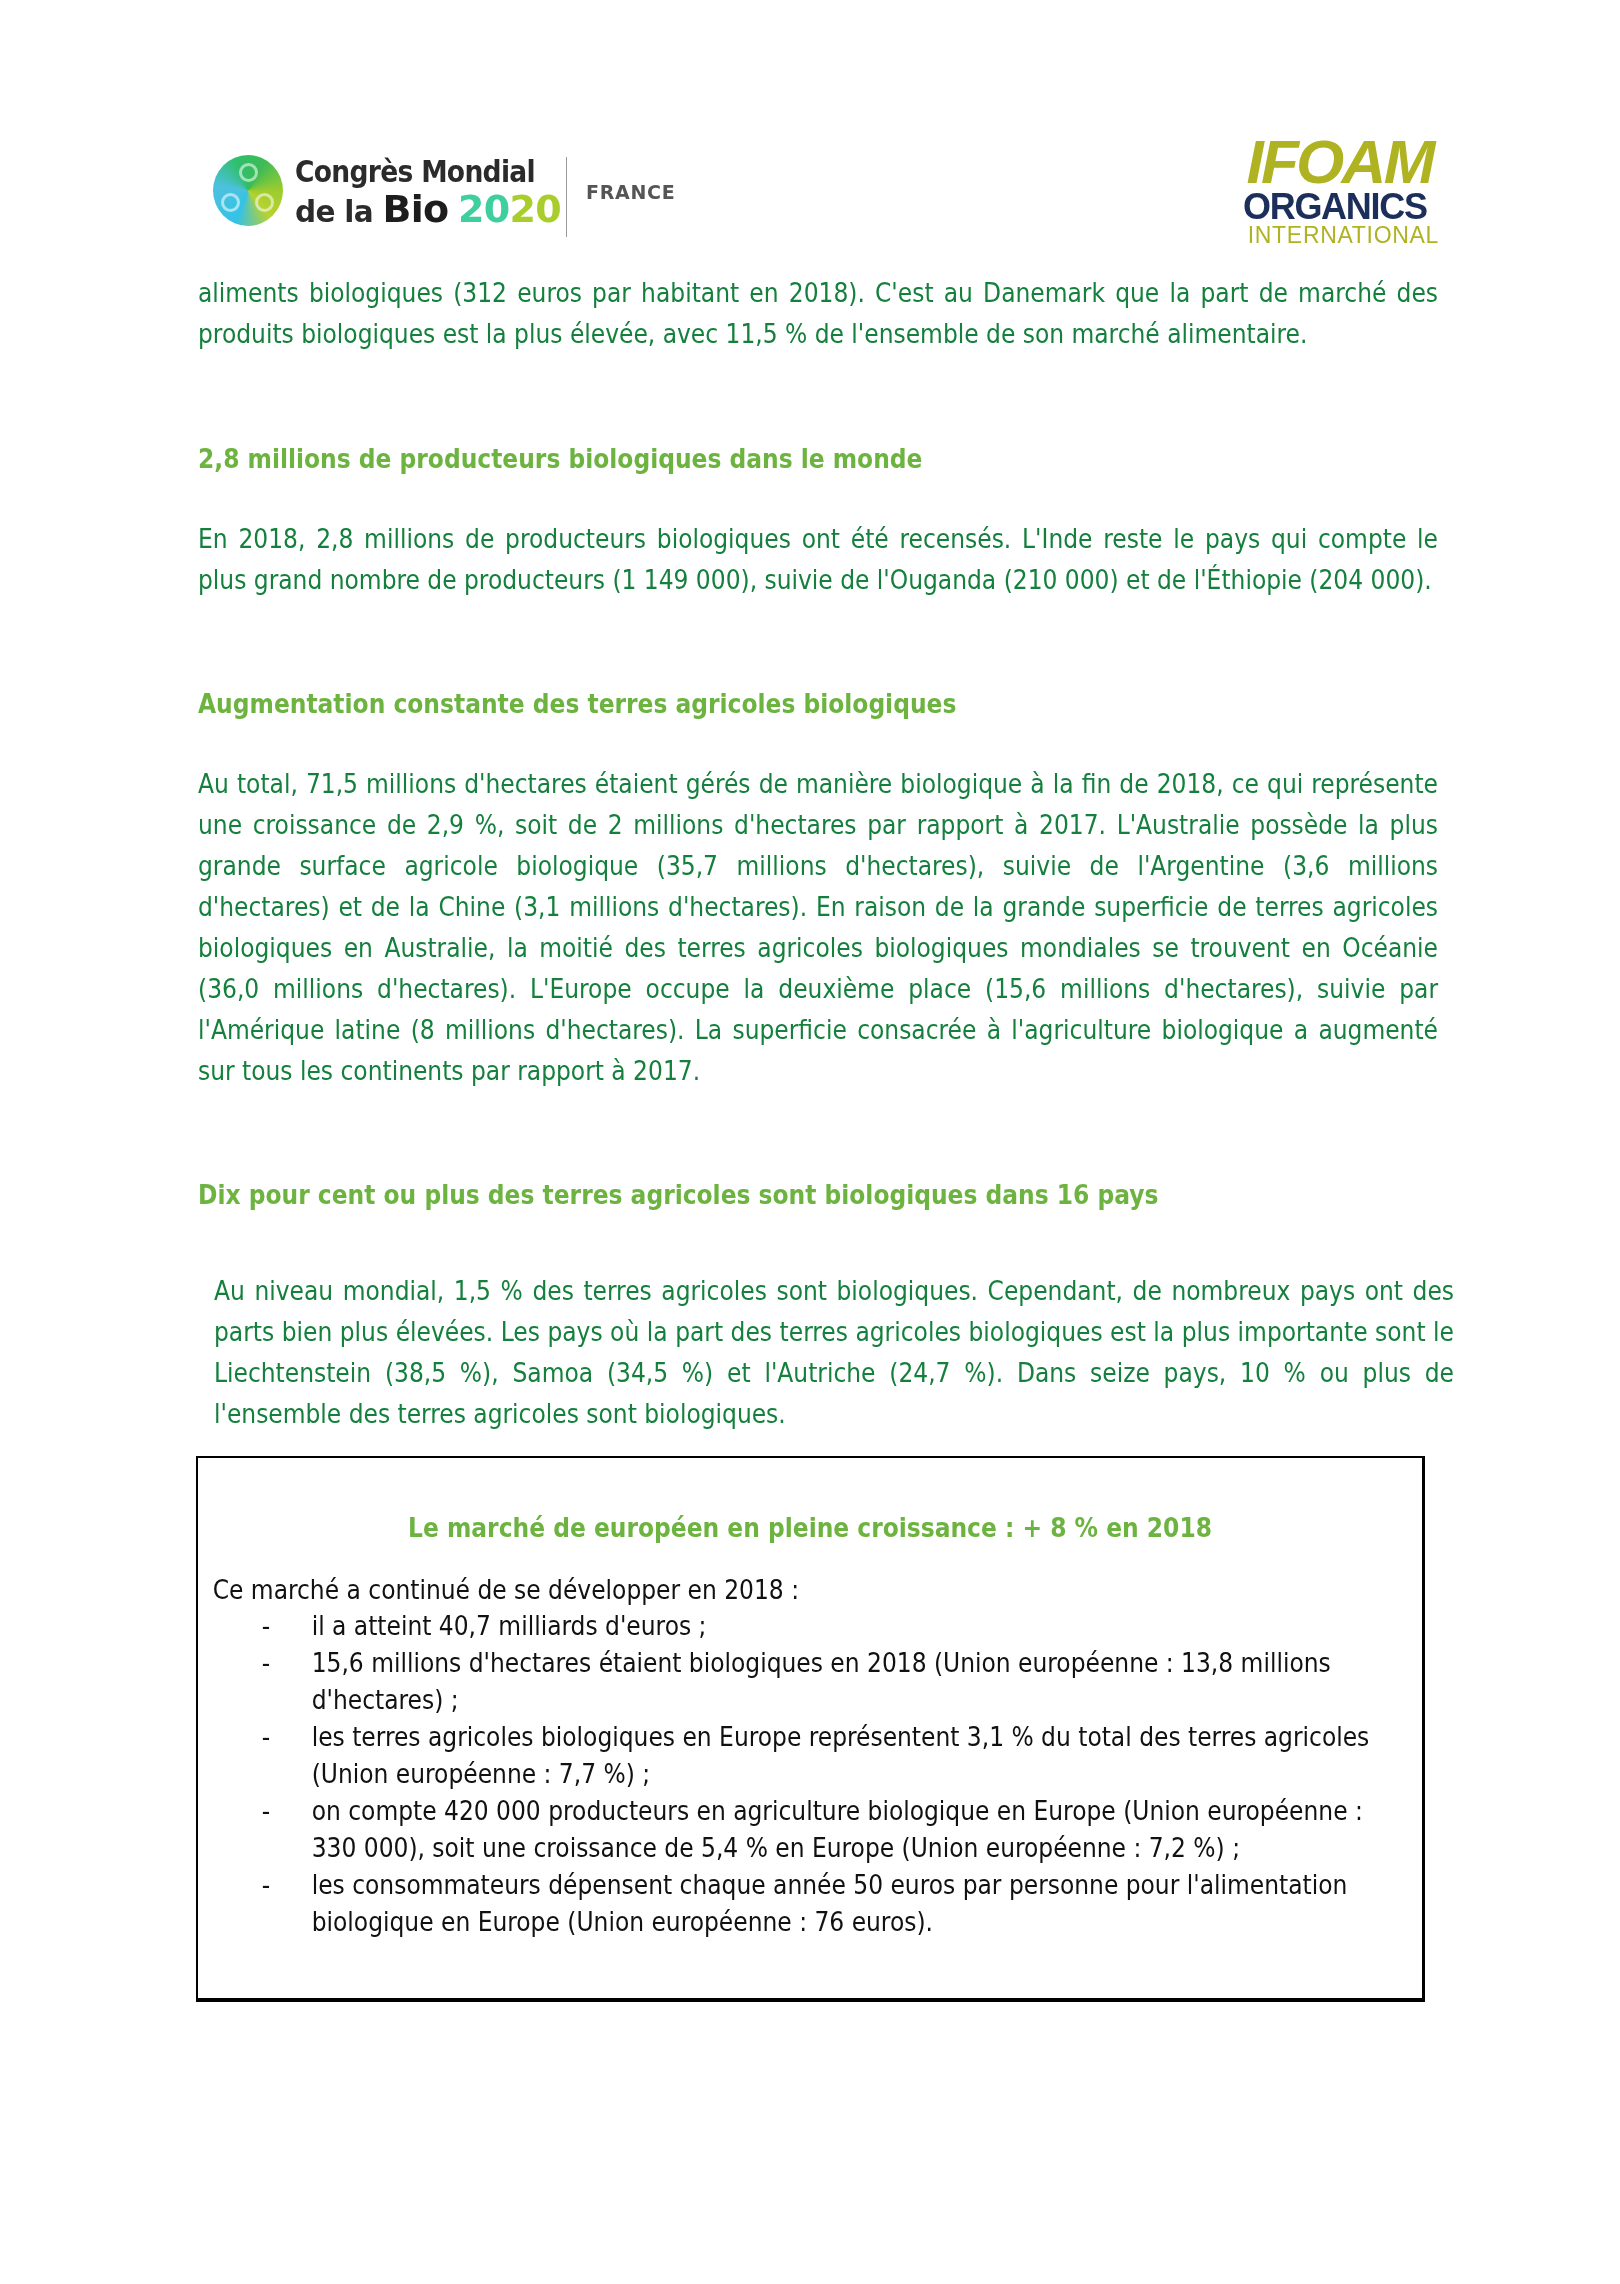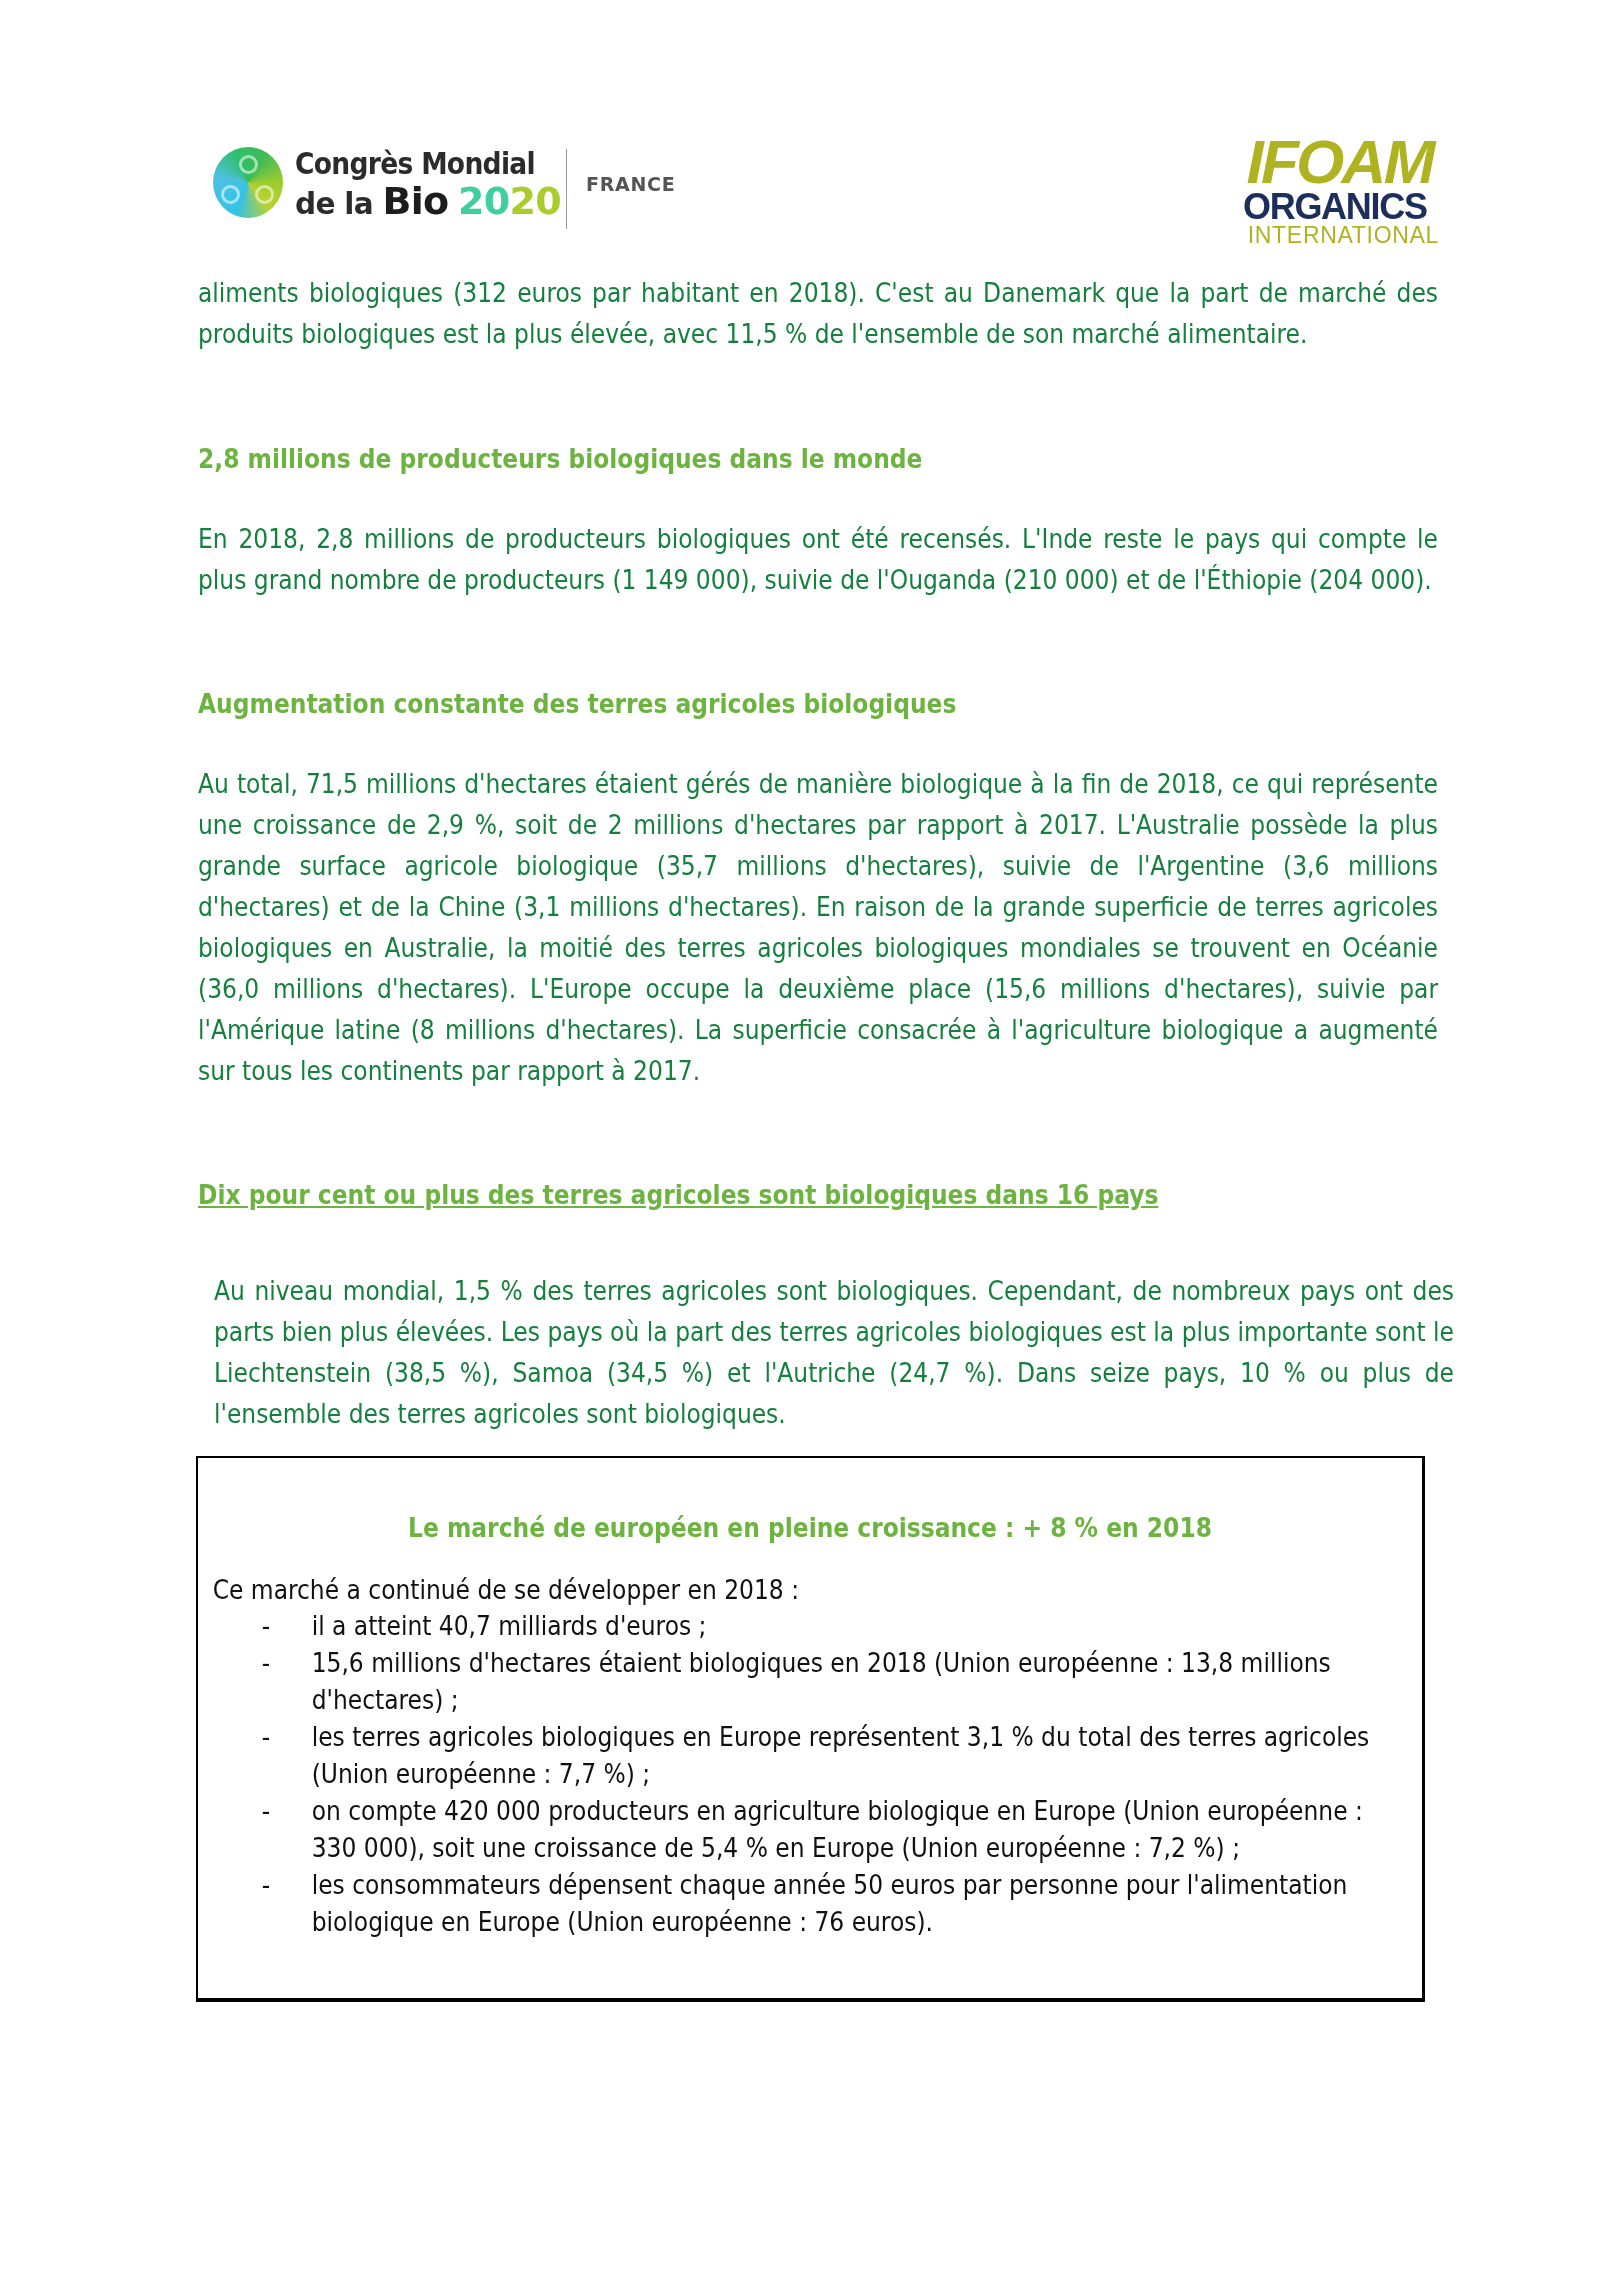--- a/index.html
+++ b/index.html
@@ -1,19 +1,19 @@
 <!DOCTYPE html>
 <html style="font-size:10.7px"><head>
 <meta charset="utf-8">
 <style>
   html, body { margin:0; padding:0; background:#ffffff; }
   body { width:1621px; height:2284px; position:relative; overflow:hidden;
          font-family:"DejaVu Sans", sans-serif; color:#111111; }
   .abs { position:absolute; }
-  .logo-left { left:201px; top:136px; width:483px; height:101px;text-align:center; }
+  .logo-left { left:201px; top:144px; width:483px; height:101px;text-align:center; }
   .triskel { position:absolute; left:12px; top:11.4px; width:70px; height:71px; border-radius:50%;
      background: conic-gradient(from 200deg, #33c3e6 0deg, #4cc1dd 80deg, #2fbf6a 140deg, #3dbb56 190deg, #9ccc2f 250deg, #b9d230 300deg, #36c1e4 360deg); }
   .triskel .sw { position:absolute; width:19px; height:19px; border-radius:50%;
      border:3.4px solid rgba(255,255,255,0.55); box-sizing:border-box; }
   .cm-line1 { position:absolute; left:94px; top:10.7px; font-family:"DejaVu Sans Condensed","DejaVu Sans", sans-serif;
      font-size:29.5px; font-weight:bold; color:#2b2b2b; letter-spacing:-0.7px; white-space:nowrap; }
   .cm-line2 { position:absolute; left:94px; top:43px; font-size:29.5px; font-weight:bold; color:#2b2b2b; letter-spacing:-0.7px; white-space:nowrap; }
   .cm-line2 .bio { font-size:38px; color:#1d1d1d; }
   .cm-line2 .y1 { color:#3fcf9f; font-size:38px; }
   .cm-line2 .y2 { color:#a9cd2c; font-size:38px; }
@@ -63,21 +63,21 @@
 </div>
 
 <p class="p" style="top:273px;margin:0;">aliments biologiques (312 euros par habitant en 2018). C'est au Danemark que la part de marché des produits biologiques est la plus élevée, avec 11,5 % de l'ensemble de son marché alimentaire.</p>
 
 <h2 class="h" style="top:442px;margin:0;">2,8 millions de producteurs biologiques dans le monde</h2>
 <p class="p" style="top:519px;margin:0;">En 2018, 2,8 millions de producteurs biologiques ont été recensés. L'Inde reste le pays qui compte le plus grand nombre de producteurs (1 149 000), suivie de l'Ouganda (210 000) et de l'Éthiopie (204 000).</p>
 
 <h2 class="h" style="top:687px;margin:0;">Augmentation constante des terres agricoles biologiques</h2>
 <p class="p" style="top:764px;margin:0;">Au total, 71,5 millions d'hectares étaient gérés de manière biologique à la fin de 2018, ce qui représente une croissance de 2,9 %, soit de 2 millions d'hectares par rapport à 2017. L'Australie possède la plus grande surface agricole biologique (35,7 millions d'hectares), suivie de l'Argentine (3,6 millions d'hectares) et de la Chine (3,1 millions d'hectares). En raison de la grande superficie de terres agricoles biologiques en Australie, la moitié des terres agricoles biologiques mondiales se trouvent en Océanie (36,0 millions d'hectares). L'Europe occupe la deuxième place (15,6 millions d'hectares), suivie par l'Amérique latine (8 millions d'hectares). La superficie consacrée à l'agriculture biologique a augmenté sur tous les continents par rapport à 2017.</p>
 
-<h2 class="h" style="top:1178px;margin:0;text-decoration:underline;">Dix pour cent ou plus des terres agricoles sont biologiques dans 16 pays</h2>
+<h2 class="h" style="top:1178px;margin:0;">Dix pour cent ou plus des terres agricoles sont biologiques dans 16 pays</h2>
 <p class="p" style="top:1255px;margin:16px;">Au niveau mondial, 1,5 % des terres agricoles sont biologiques. Cependant, de nombreux pays ont des parts bien plus élevées. Les pays où la part des terres agricoles biologiques est la plus importante sont le Liechtenstein (38,5 %), Samoa (34,5 %) et l'Autriche (24,7 %). Dans seize pays, 10 % ou plus de l'ensemble des terres agricoles sont biologiques.</p>
 
 <div class="box">
   <div class="box-title" style="top:55px;">Le marché de européen en pleine croissance : + 8 % en 2018</div>
   <div class="box-intro">Ce marché a continué de se développer en 2018 :</div>
   <ul class="box-list">
     <li><span class="dash">-</span><span>il a atteint 40,7 milliards d'euros ;</span></li>
     <li><span class="dash">-</span><span>15,6 millions d'hectares étaient biologiques en 2018 (Union européenne : 13,8 millions d'hectares) ;</span></li>
     <li><span class="dash">-</span><span>les terres agricoles biologiques en Europe représentent 3,1 % du total des terres agricoles (Union européenne : 7,7 %) ;</span></li>
     <li><span class="dash">-</span><span>on compte 420 000 producteurs en agriculture biologique en Europe (Union européenne : 330 000), soit une croissance de 5,4 % en Europe (Union européenne : 7,2 %) ;</span></li>

